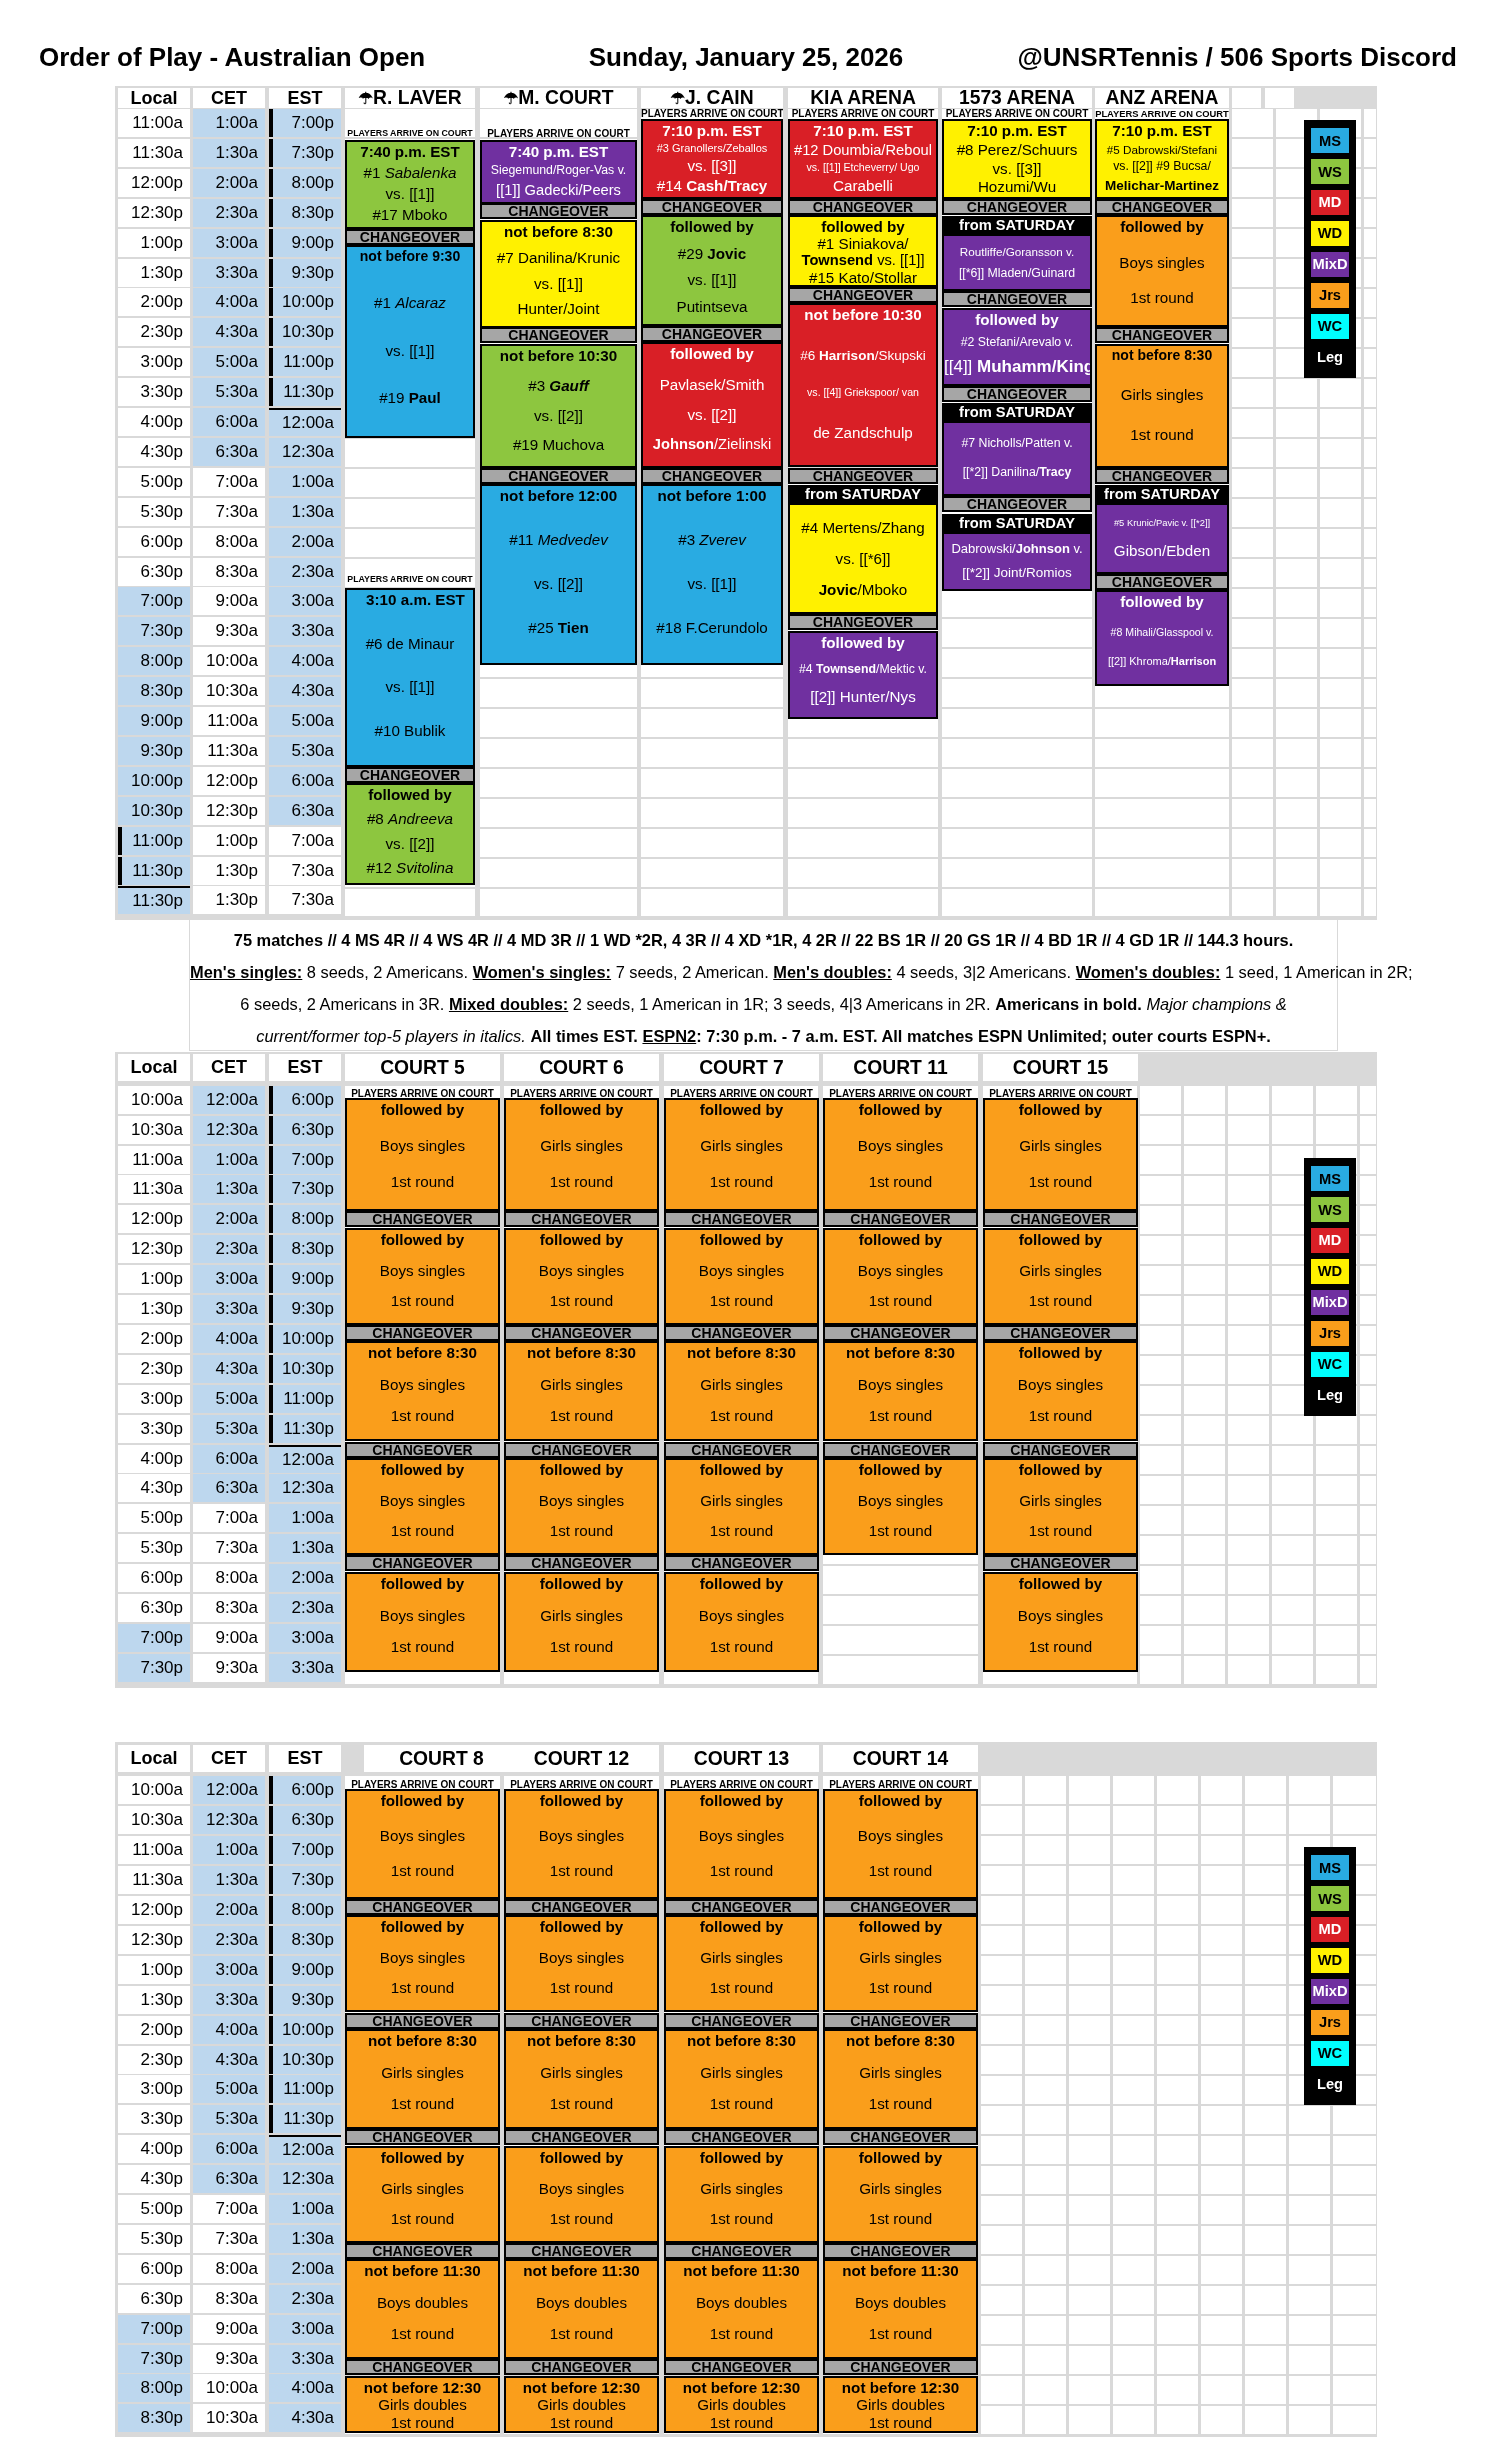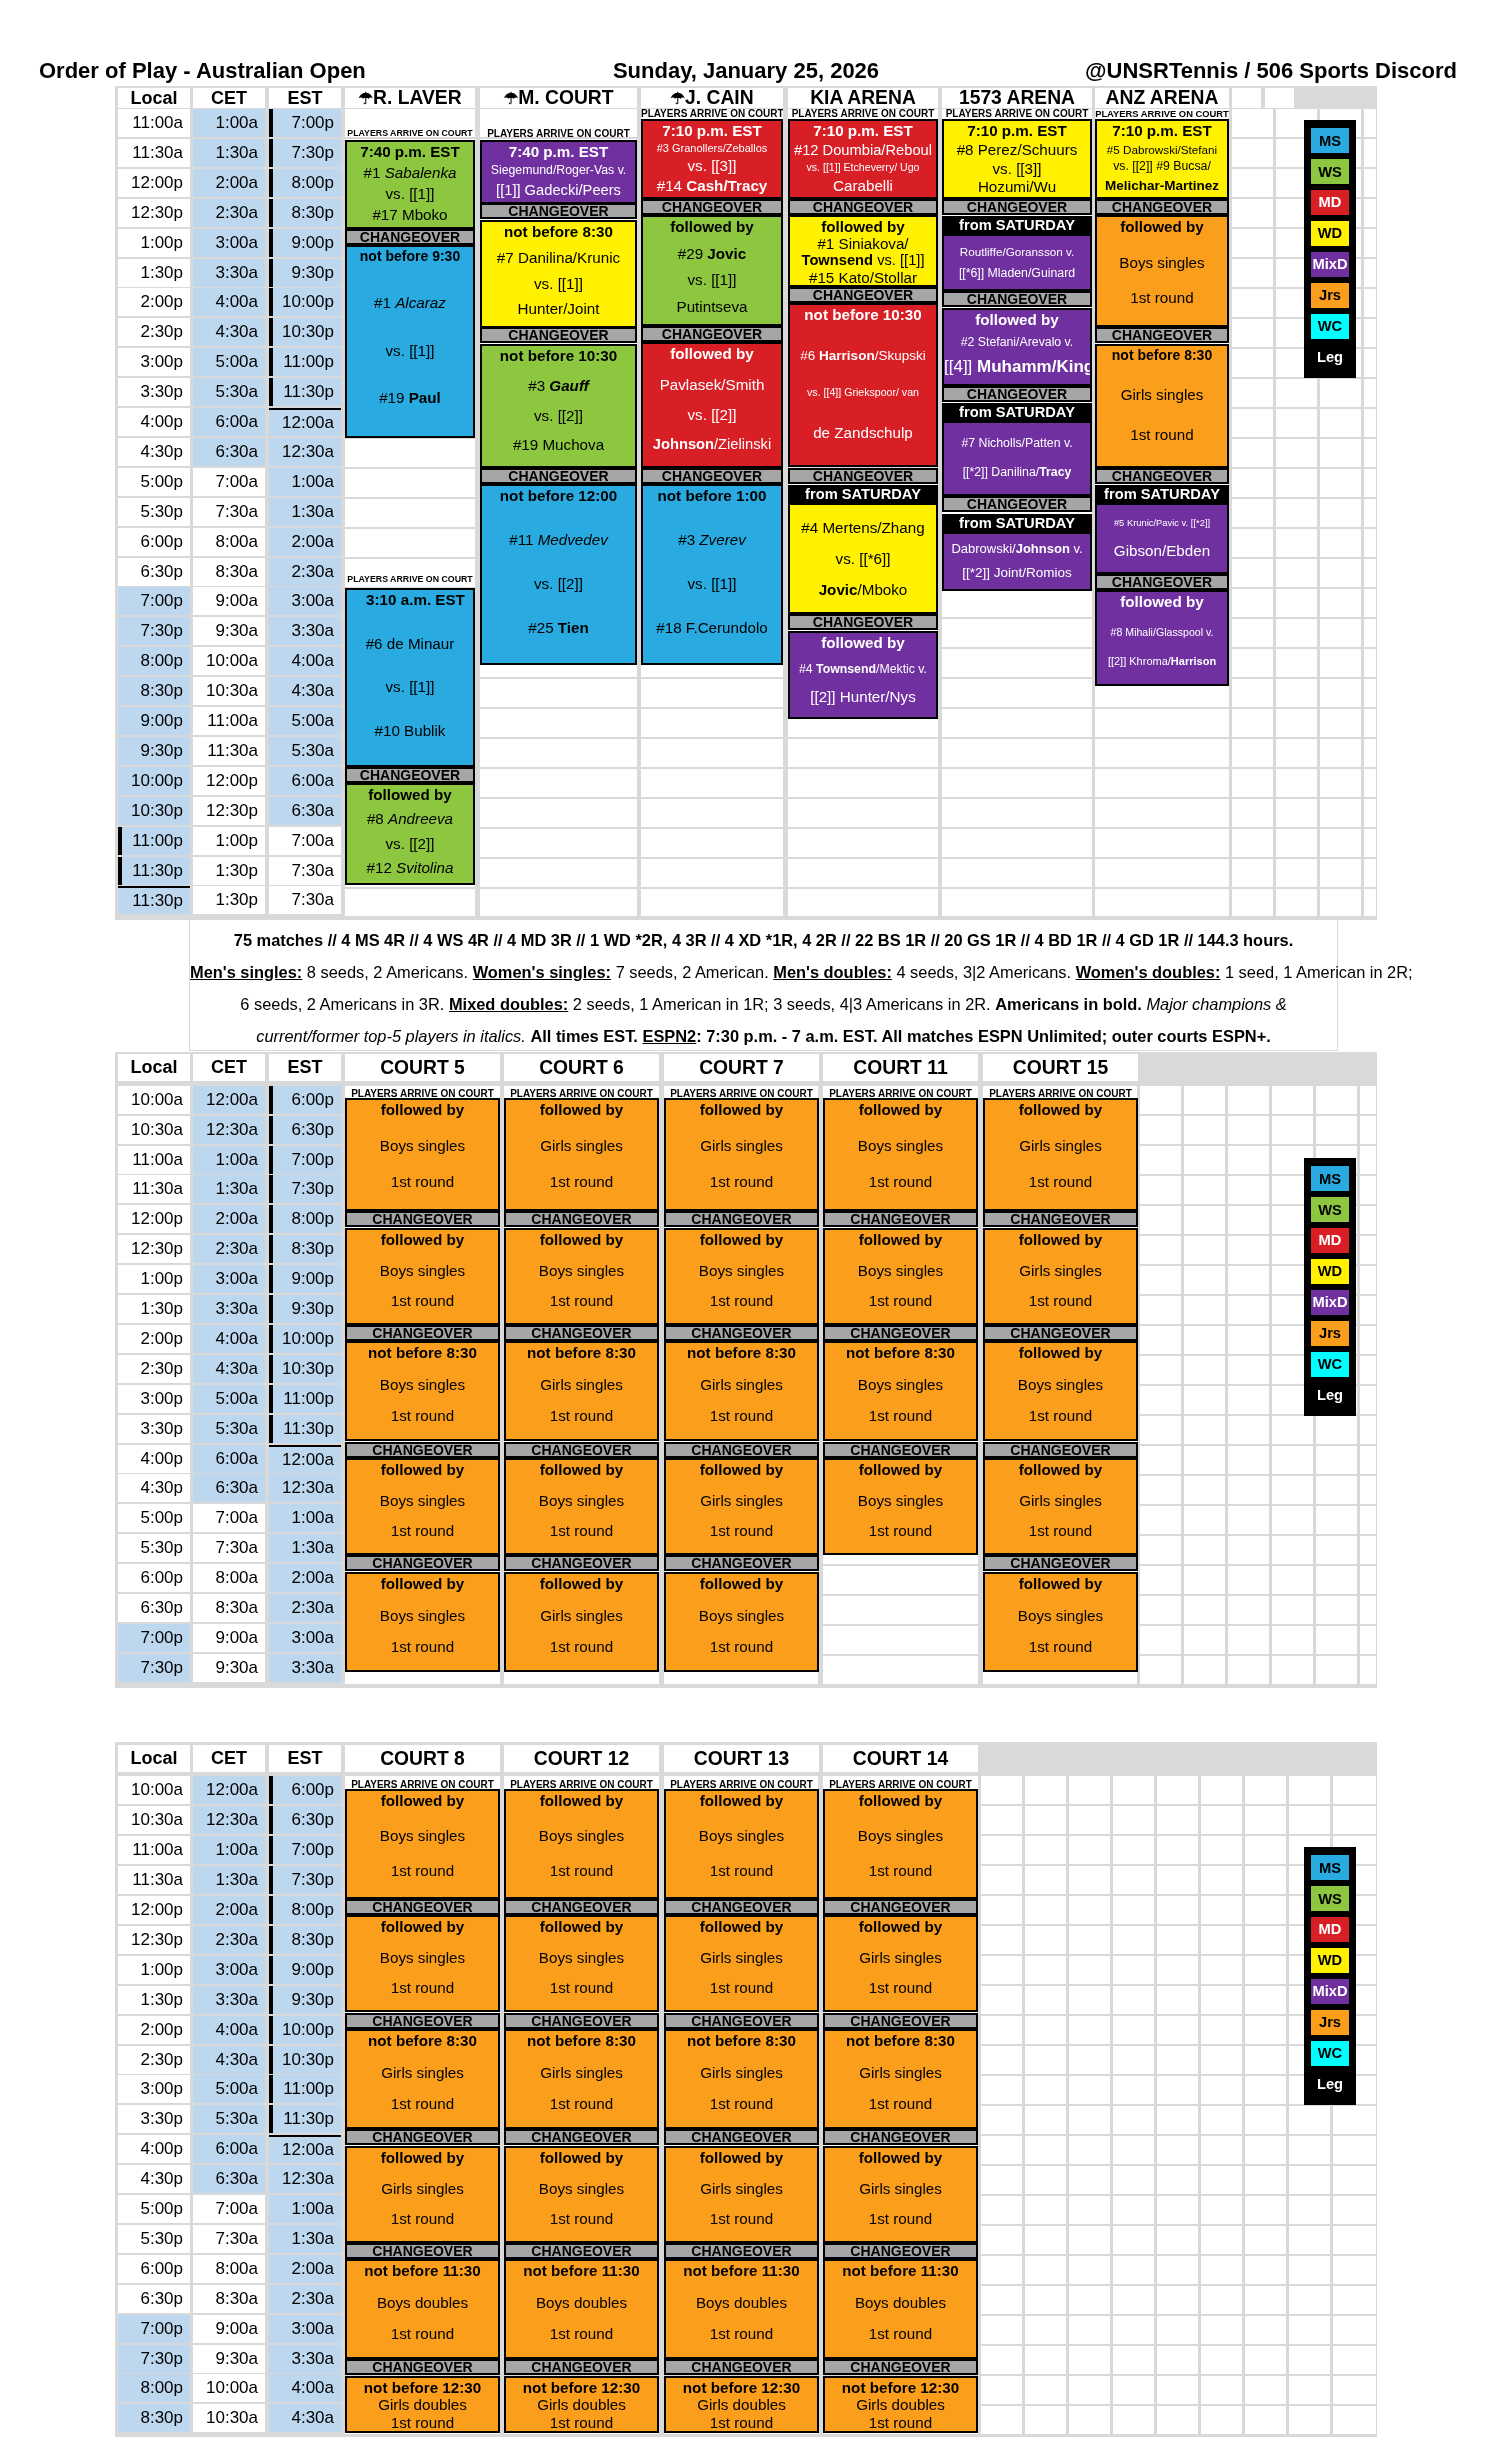--- a/index.html
+++ b/index.html
@@ -1,19 +1,19 @@
 <!DOCTYPE html>
 <html style="font-size:9.4px"><head>
 <meta charset="utf-8">
 <style>
   html,body{margin:0;padding:0;background:#fff;}
   body{font-family:"Liberation Sans",sans-serif;}
   #canvas{position:relative;width:1496px;height:2462px;background:#fff;overflow:hidden;}
   .abs{position:absolute;box-sizing:border-box;}
-  .pagehdr{position:absolute;top:58px;font-size:22px;font-weight:600;color:#000;white-space:nowrap;}
+  .pagehdr{position:absolute;top:42px;font-size:26px;font-weight:600;color:#000;white-space:nowrap;}
   .sheetbg{background:#d9d9d9;}
   .hcell{background:#fff;display:flex;align-items:center;justify-content:center;font-weight:bold;color:#000;white-space:nowrap;}
   .tcell{background:#fff;display:flex;align-items:center;justify-content:flex-end;font-size:17px;color:#000;padding-right:7px;white-space:nowrap;}
   .tcell.night{background:#bdd7ee;}
   .rowsbg{background:repeating-linear-gradient(to bottom,#fff 0px,#fff 27.6px,#d9d9d9 27.6px,#d9d9d9 30px);}
   .vsep{background:#d9d9d9;}
   .blk{border:2.3px solid #000;display:flex;flex-direction:column;align-items:stretch;overflow:hidden;}
   .blk .bh{font-weight:bold;text-align:center;padding-top:1.2px;white-space:nowrap;}
   .blk .bbody{flex:1;display:flex;flex-direction:column;justify-content:space-evenly;}
   .blk .bline{text-align:center;white-space:nowrap;line-height:1.12;}
@@ -721,21 +721,21 @@
       <div class="abs vsep" style="left: 1066px; top: 1776px; width: 2.9px; height: 658px;"></div>
       <div class="abs vsep" style="left: 1110px; top: 1776px; width: 2.9px; height: 658px;"></div>
       <div class="abs vsep" style="left: 1154px; top: 1776px; width: 2.9px; height: 658px;"></div>
       <div class="abs vsep" style="left: 1198px; top: 1776px; width: 2.9px; height: 658px;"></div>
       <div class="abs vsep" style="left: 1242px; top: 1776px; width: 2.9px; height: 658px;"></div>
       <div class="abs vsep" style="left: 1286px; top: 1776px; width: 2.9px; height: 658px;"></div>
       <div class="abs vsep" style="left: 1330px; top: 1776px; width: 2.9px; height: 658px;"></div>
       <div class="abs hcell" style="left: 118px; top: 1745px; width: 72px; height: 27px; font-size: 18px;">Local</div>
       <div class="abs hcell" style="left: 193px; top: 1745px; width: 72px; height: 27px; font-size: 18px;">CET</div>
       <div class="abs hcell" style="left: 269px; top: 1745px; width: 72px; height: 27px; font-size: 18px;">EST</div>
-      <div class="abs hcell" style="left: 345px; top: 1745px; width: 155px; height: 27px; font-size: 19.3px;">
+      <div class="abs hcell" style="left: 364px; top: 1745px; width: 155px; height: 27px; font-size: 19.3px;">
         <span>COURT 8</span>
       </div>
       <div class="abs hcell" style="left: 504px; top: 1745px; width: 155px; height: 27px; font-size: 19.3px;">
         <span>COURT 12</span>
       </div>
       <div class="abs hcell" style="left: 664px; top: 1745px; width: 155px; height: 27px; font-size: 19.3px;">
         <span>COURT 13</span>
       </div>
       <div class="abs hcell" style="left: 823px; top: 1745px; width: 155px; height: 27px; font-size: 19.3px;">
         <span>COURT 14</span>

